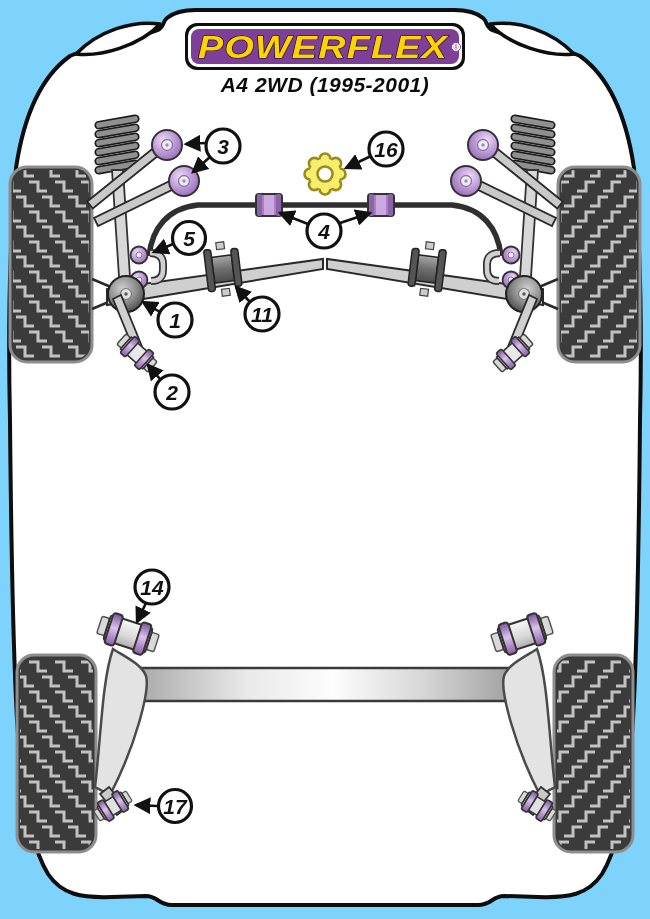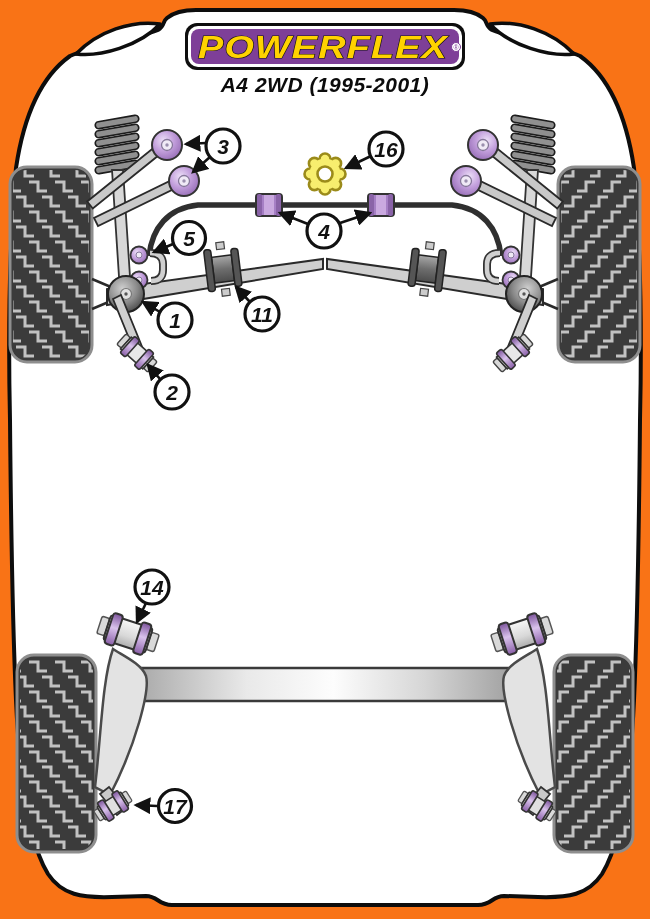--- a/index.html
+++ b/index.html
@@ -1,16 +1,16 @@
 <!DOCTYPE html>
 <html><head>
 <meta charset="utf-8">
 <style>
   html,body{margin:0;padding:0;background:#fff;}
-  #stage{position:relative;width:650px;height:919px;background:#f97316;overflow:hidden;
+  #stage{position:relative;width:650px;height:919px;background:#7dd3fc;overflow:hidden;
          font-family:"Liberation Sans",sans-serif;}
   svg{display:block;}
   text{font-family:"Liberation Sans",sans-serif;}
   .brand-text{font-weight:bold;font-style:italic;}
   .callout-num{font-weight:bold;font-style:italic;font-size:21px;fill:#111;}
   .subtitle{font-weight:bold;font-style:italic;font-size:21px;fill:#0b0b0b;letter-spacing:0.5px;}
 </style>
 </head>
 <body>
 

